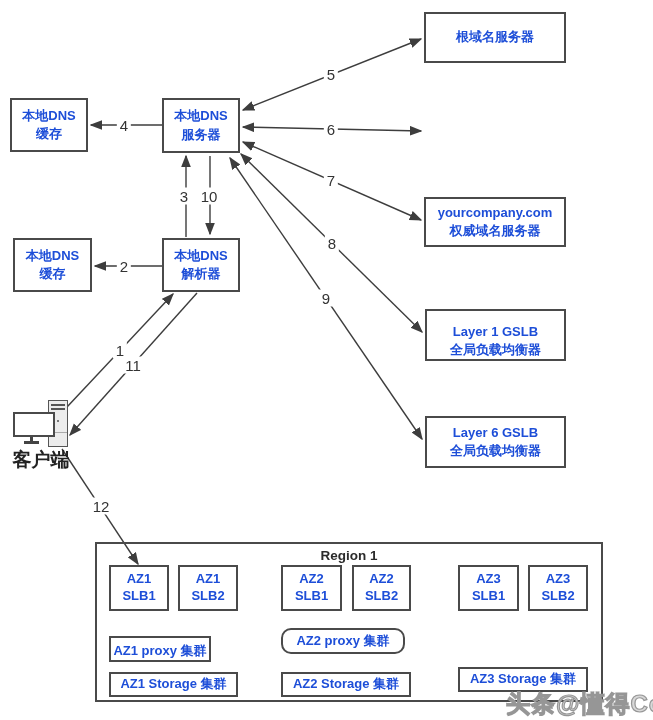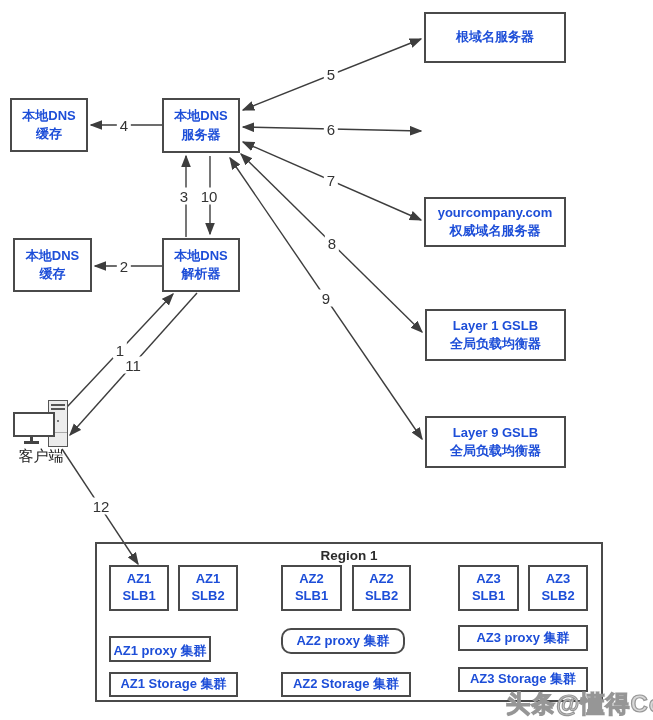--- a/index.html
+++ b/index.html
@@ -14,21 +14,21 @@
     align-items:center;justify-content:center;text-align:center;
     font-weight:bold;font-size:13px;line-height:1.4;color:#1d4ed8;z-index:2;
   }
   .b-cache1{left:10px;top:98px;width:78px;height:54px;}
   .b-server{left:162px;top:98px;width:78px;height:55px;}
   .b-cache2{left:13px;top:238px;width:79px;height:54px;}
   .b-resolver{left:162px;top:238px;width:78px;height:54px;}
   .b-root{left:424px;top:12px;width:142px;height:51px;}
   .b-com{left:424px;top:106px;width:142px;height:51px;font-size:12.5px;}
   .b-auth{left:424px;top:197px;width:142px;height:50px;}
-  .b-gslb1{left:425px;top:309px;width:141px;height:52px;}
+  .b-gslb1{left:425px;top:309px;width:141px;height:52px;justify-content:flex-end;}
   .b-gslb2{left:425px;top:416px;width:141px;height:52px;}
   .region{
     position:absolute;box-sizing:border-box;left:95px;top:542px;width:508px;height:160px;
     border:2px solid #4a4a4a;background:transparent;z-index:1;
   }
   .region-title{
     position:absolute;left:0;top:4px;width:100%;text-align:center;
     font-weight:bold;font-size:13.5px;color:#2b2b2b;
   }
   .b-slb{line-height:1.3;}
@@ -63,21 +63,21 @@
   .tower-dot{position:absolute;left:8px;top:19px;width:2px;height:2px;background:#777;}
   .tower-line{position:absolute;left:0;right:0;top:31px;height:1px;background:#aaa;}
   .client-monitor{
     position:absolute;left:13px;top:412px;width:42px;height:25px;
     background:#fff;border:2px solid #4a4a4a;box-sizing:border-box;z-index:3;
   }
   .monitor-stem{position:absolute;left:30px;top:437px;width:3px;height:4px;background:#444;z-index:3;}
   .monitor-base{position:absolute;left:24px;top:441px;width:15px;height:3px;background:#444;z-index:3;}
   .client-label{
     position:absolute;left:12px;top:447px;width:58px;text-align:center;
-    font-weight:normal;font-size:15px;color:#222;z-index:3;
+    font-weight:bold;font-size:19px;color:#222;z-index:3;
   }
   .watermark{
     position:absolute;left:506px;top:688px;z-index:5;white-space:nowrap;
     font-size:24px;font-weight:bold;letter-spacing:1px;
     color:#d8d8d8;-webkit-text-stroke:1.2px #969696;
   }
 </style>
 </head>
 <body>
 
@@ -130,21 +130,21 @@
   </div>
   <div class="box b-auth">
     <span>yourcompany.com</span>
     <span>权威域名服务器</span>
   </div>
   <div class="box b-gslb1">
     <span>Layer 1 GSLB</span>
     <span>全局负载均衡器</span>
   </div>
   <div class="box b-gslb2">
-    <span>Layer 9 GSLB</span>
+    <span>Layer 6 GSLB</span>
     <span>全局负载均衡器</span>
   </div>
 
   <div class="client-tower">
     <div class="vent v1"></div>
     <div class="vent v2"></div>
     <div class="tower-dot"></div>
     <div class="tower-line"></div>
   </div>
   <div class="client-monitor"></div>
@@ -193,23 +193,20 @@
     <span>AZ3</span>
     <span>SLB2</span>
   </div>
 
   <div class="box b-proxy1">
     <span>AZ1 proxy 集群</span>
   </div>
   <div class="box b-proxy2">
     <span>AZ2 proxy 集群</span>
   </div>
-  <div class="box b-proxy3">
-    <span>AZ3 proxy 集群</span>
-  </div>
 
   <div class="box b-stor1">
     <span>AZ1 Storage 集群</span>
   </div>
   <div class="box b-stor2">
     <span>AZ2 Storage 集群</span>
   </div>
   <div class="box b-stor3">
     <span>AZ3 Storage 集群</span>
   </div>

